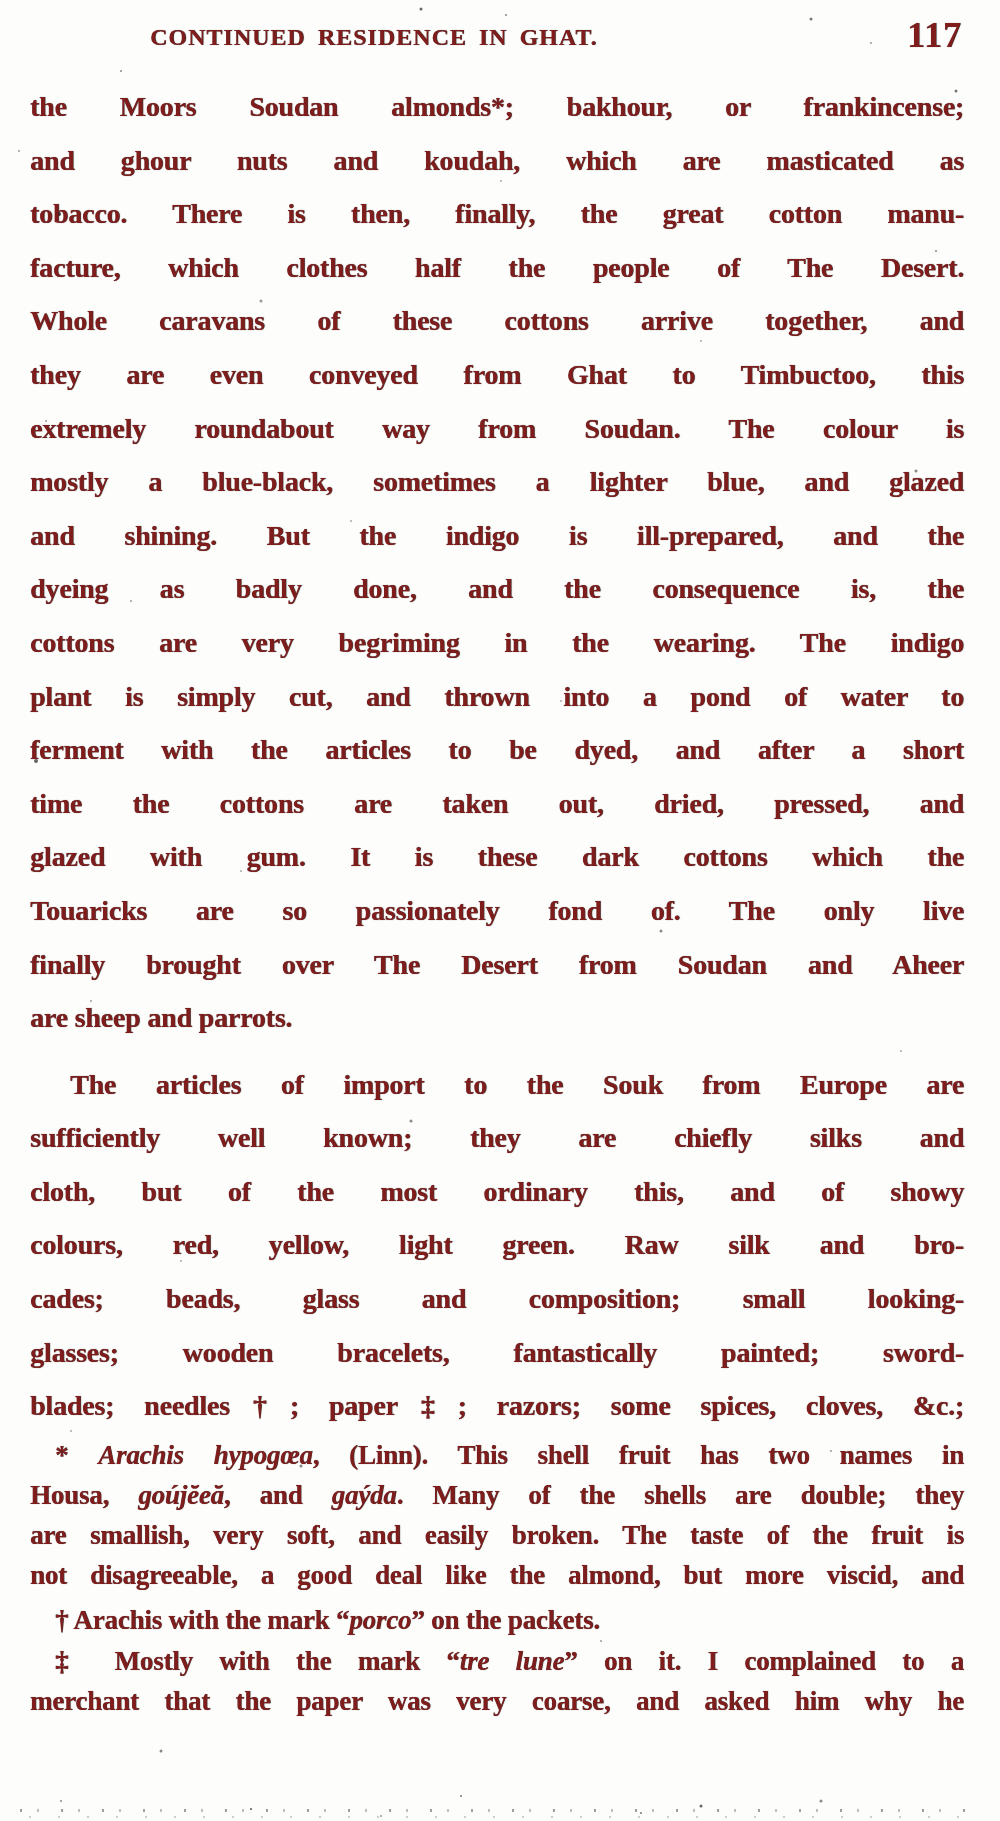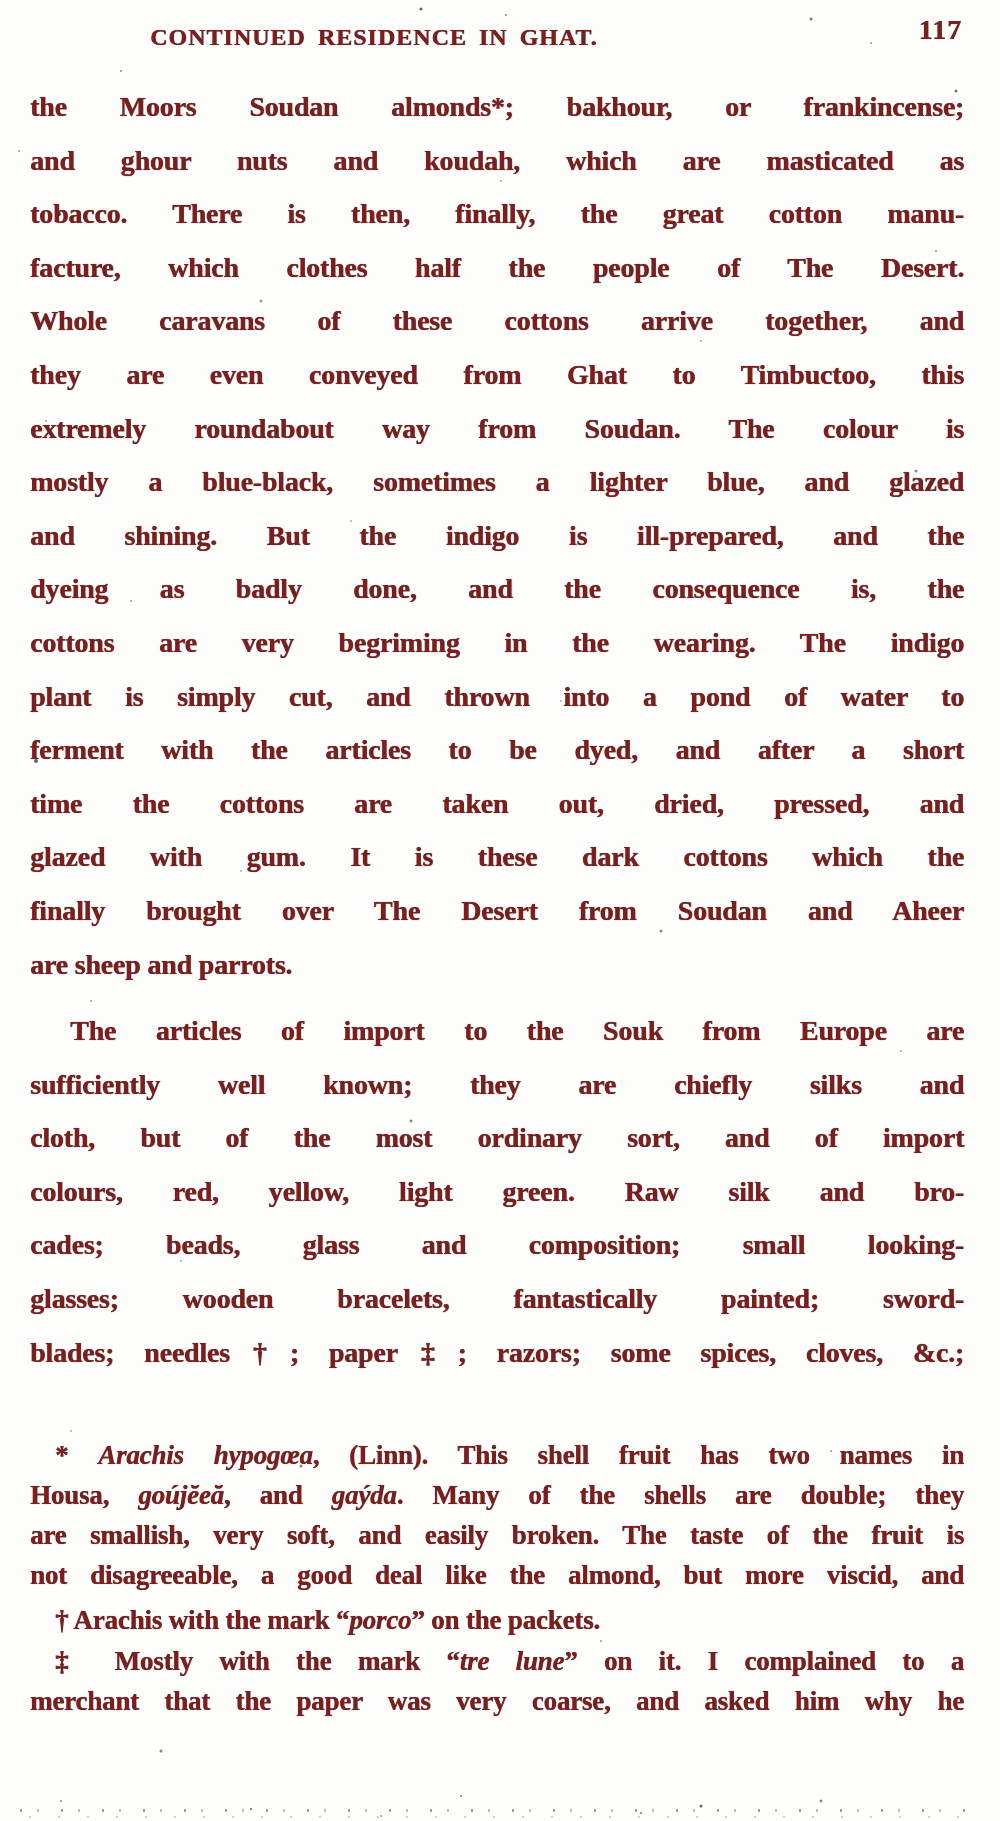--- a/index.html
+++ b/index.html
@@ -12,21 +12,21 @@
   
   .hdr { position:absolute; top:16px; left:30px; right:38px; height:50px; }
   .running-title {
     position:absolute; left:120px; width:440px; top:8px;
     text-align:center; font-weight:700; font-size:24px;
     letter-spacing:1px; word-spacing:5px; white-space:nowrap;
     text-shadow:0.5px 0.4px 0.7px rgba(0,0,0,.85);
   }
   .page-number {
     position:absolute; right:0; top:-2px;
-    font-weight:700; font-size:28px; letter-spacing:1px;
+    font-weight:700; font-size:36px; letter-spacing:1px;
     text-shadow:0.5px 0.4px 0.7px rgba(0,0,0,.85);
   }
   
   .body-text { position:absolute; top:80px; left:30px; right:36px; }
   .bline {
     font-size:28px; line-height:53.6px; font-weight:700;
     letter-spacing:-0.2px;
     text-align:justify; text-align-last:justify;
     text-shadow:0.5px 0.4px 0.8px rgba(0,0,0,.8);
     white-space:nowrap;
@@ -101,27 +101,28 @@
       <div class="bline">they are even conveyed from Ghat to Timbuctoo, this</div>
       <div class="bline">extremely roundabout way from Soudan. The colour is</div>
       <div class="bline">mostly a blue-black, sometimes a lighter blue, and glazed</div>
       <div class="bline">and shining. But the indigo is ill-prepared, and the</div>
       <div class="bline">dyeing as badly done, and the consequence is, the</div>
       <div class="bline">cottons are very begriming in the wearing. The indigo</div>
       <div class="bline">plant is simply cut, and thrown into a pond of water to</div>
       <div class="bline">ferment with the articles to be dyed, and after a short</div>
       <div class="bline">time the cottons are taken out, dried, pressed, and</div>
       <div class="bline">glazed with gum. It is these dark cottons which the</div>
+      <div class="bline">Touaricks are so passionately fond of. The only live</div>
       <div class="bline">finally brought over The Desert from Soudan and Aheer</div>
       <div class="bline short">are sheep and parrots.</div>
     </div>
     <div class="para2">
       <div class="bline">The articles of import to the Souk from Europe are</div>
       <div class="bline">sufficiently well known; they are chiefly silks and</div>
-      <div class="bline">cloth, but of the most ordinary sort, and of import</div>
+      <div class="bline">cloth, but of the most ordinary this, and of showy</div>
       <div class="bline">colours, red, yellow, light green. Raw silk and bro-</div>
       <div class="bline">cades; beads, glass and composition; small looking-</div>
       <div class="bline">glasses; wooden bracelets, fantastically painted; sword-</div>
       <div class="bline">blades; needles†; paper‡; razors; some spices, cloves, &amp;c.;</div>
     </div>
   </div>
 
   <div class="footnotes">
     <div class="fn1">
       <div class="fline findent"><span>* </span><span class="it">Arachis hypogœa</span><span>, (Linn). This shell fruit has two names in</span></div>

